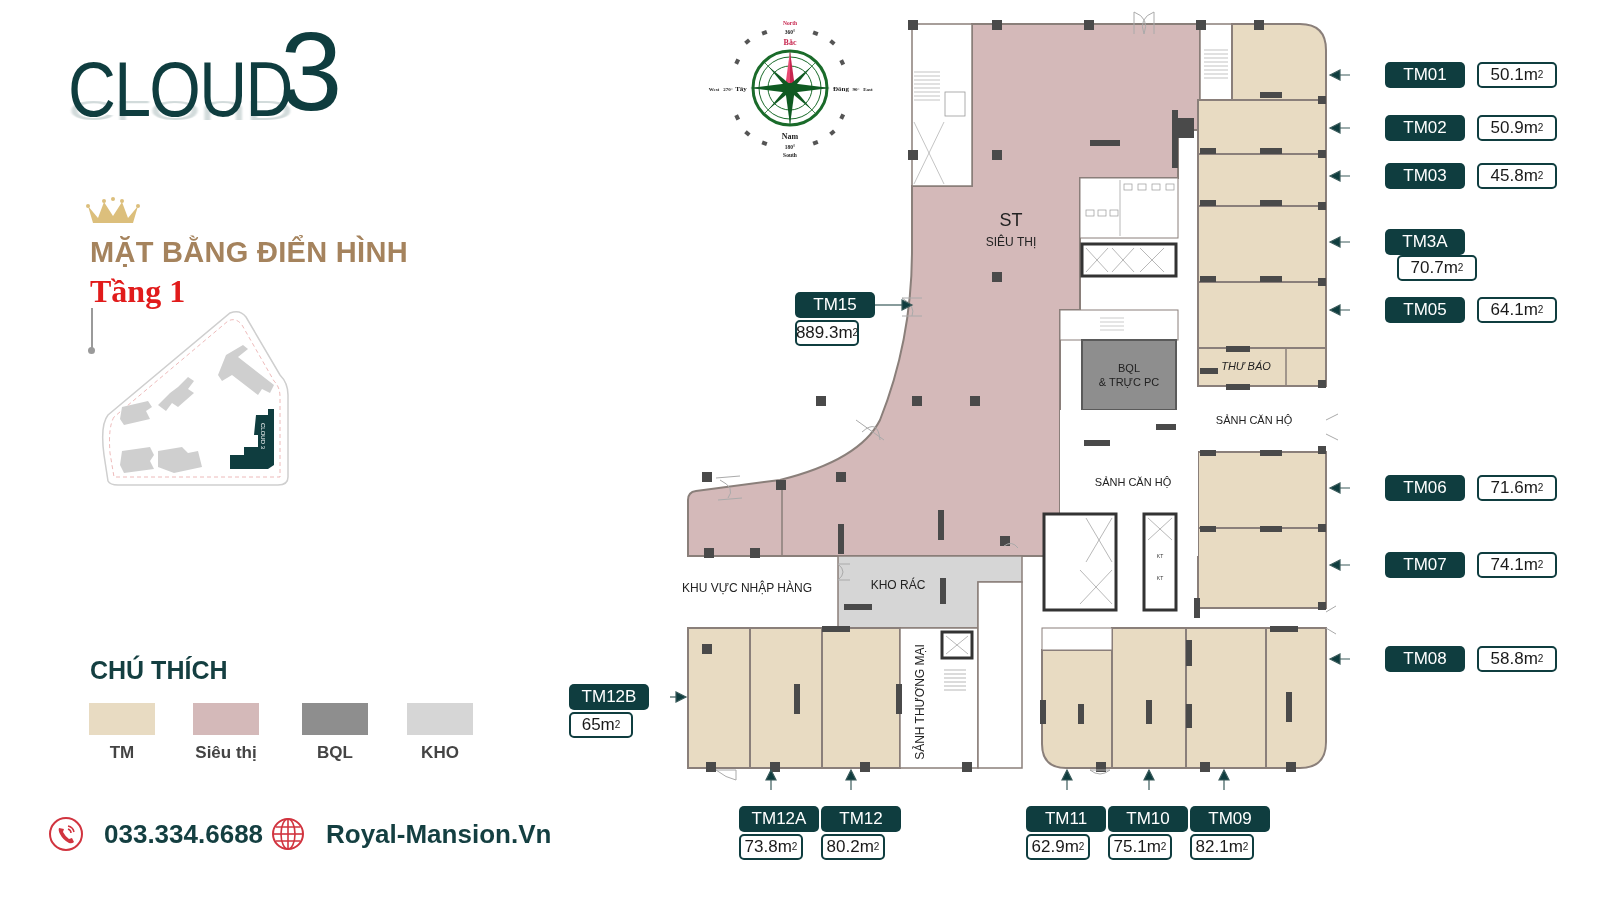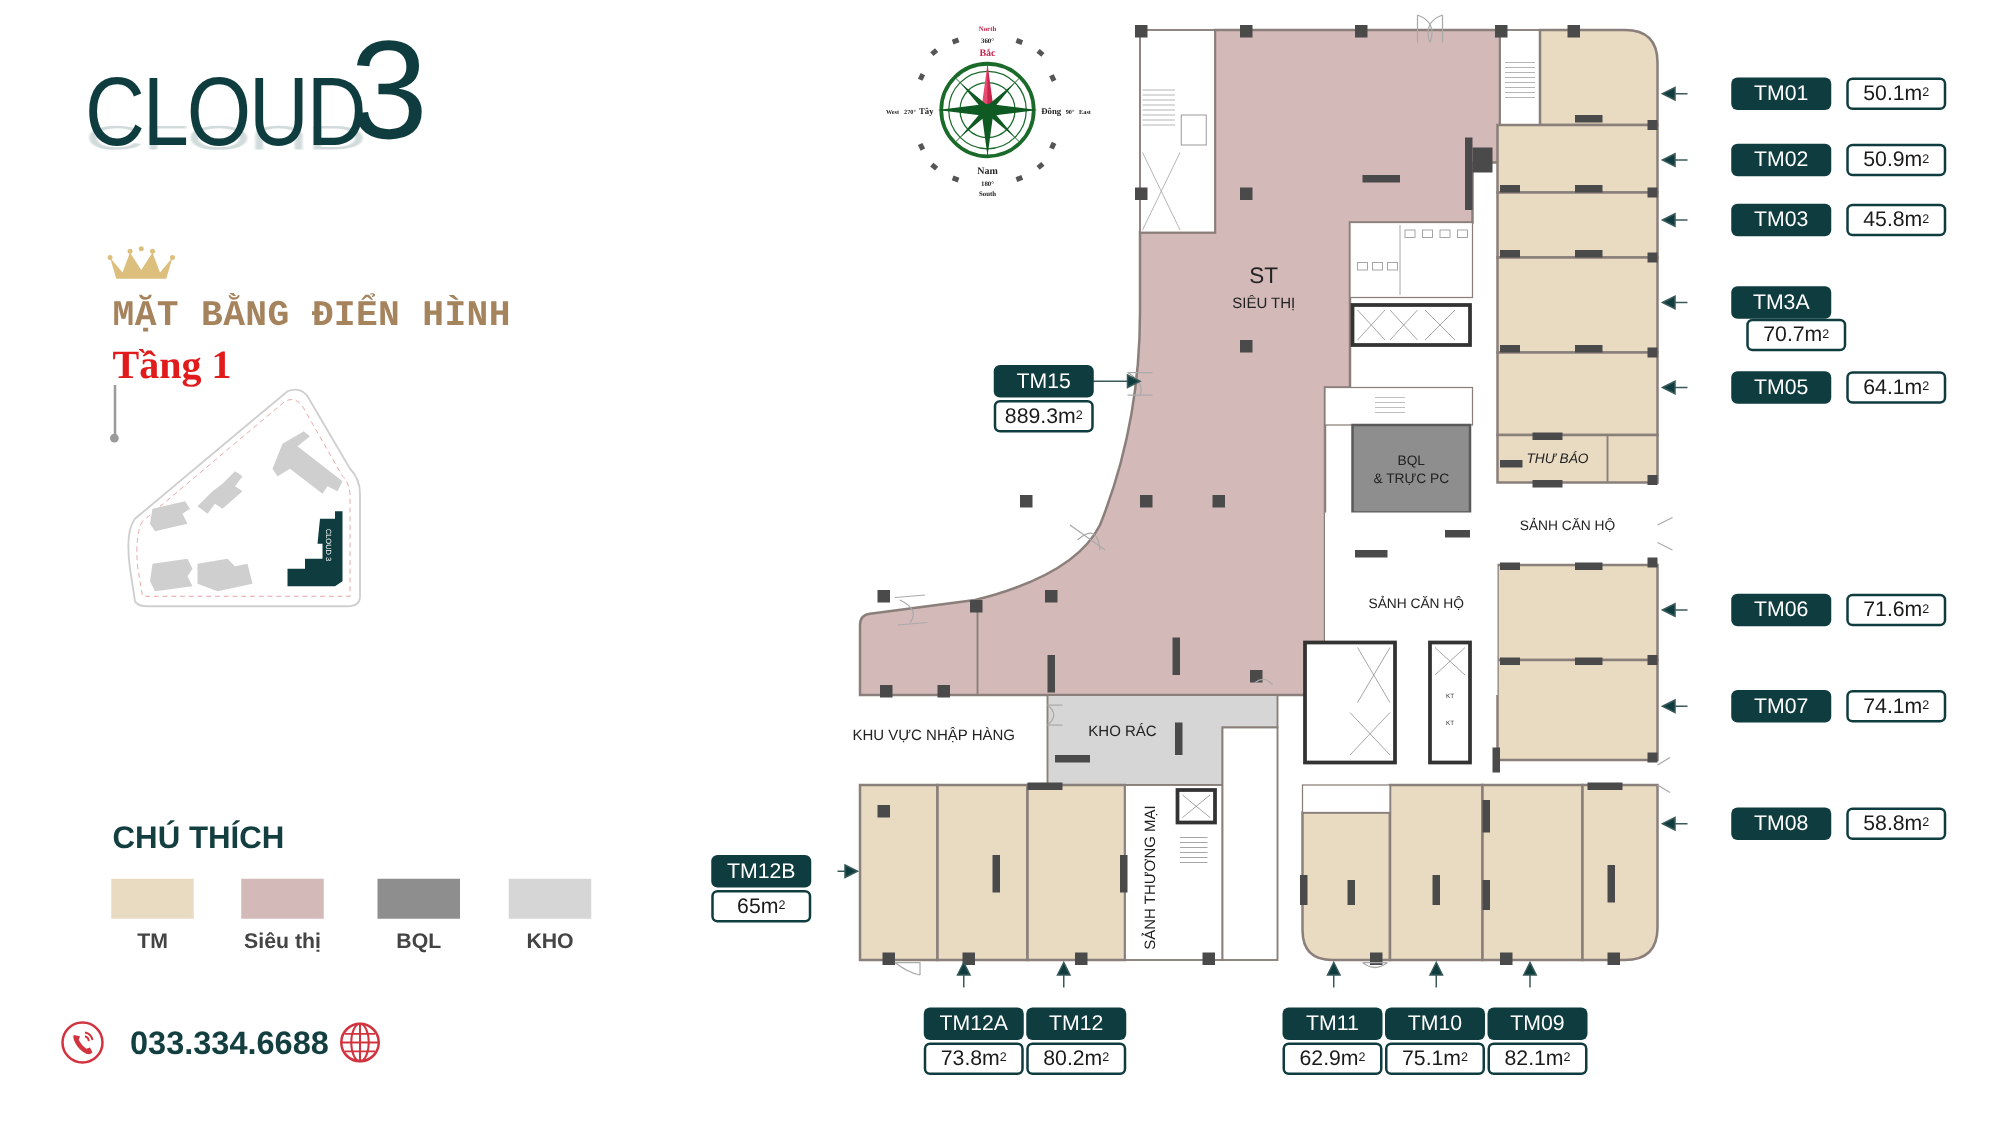--- a/index.html
+++ b/index.html
@@ -8,21 +8,21 @@
   .abs { position: absolute; }
 
   
   .logo { left: 68px; top: 20px; width: 290px; height: 130px; }
   .logo-text { position: absolute; left: 0; top: 30px; font-family: "Liberation Sans", sans-serif; font-size: 78px; letter-spacing: -2px; color: #0f3d3f; font-weight: 400; transform: scaleX(0.85); transform-origin: left; line-height: 1; }
   .logo-num { position: absolute; left: 212px; top: -4px; font-size: 112px; color: #0f3d3f; line-height: 1; font-weight: 400; }
   .logo-reflect { position: absolute; left: 0; top: 104px; font-size: 78px; color: #0f3d3f; opacity: 0.18; transform: scaleX(0.85) scaleY(-0.35); transform-origin: left top; line-height: 1; filter: blur(1px); letter-spacing: -2px; }
 
   
   .crown { left: 86px; top: 196px; }
-  .title { left: 90px; top: 236px; font-family: Liberation Mono, monospace; font-weight: 700; font-size: 29px; color: #a5835d; letter-spacing: 0.3px; }
+  .title { left: 90px; top: 236px; font-family: Liberation Sans, sans-serif; font-weight: 700; font-size: 29px; color: #a5835d; letter-spacing: 0.3px; }
   .subtitle { left: 90px; top: 273px; font-family: "Liberation Serif", serif; font-weight: 700; font-size: 32px; color: #e11b1b; }
   .pin-line { left: 91px; top: 308px; width: 2px; height: 44px; background: #9a9a9a; }
   .pin-dot { left: 88px; top: 347px; width: 7px; height: 7px; border-radius: 50%; background: #9a9a9a; }
 
   
   .legend-title { left: 90px; top: 656px; font-size: 25px; font-weight: 700; color: #143f41; }
   .legend-item { width: 66px; }
   .legend-swatch { width: 66px; height: 32px; }
   .legend-label { font-size: 17px; color: #444; text-align: center; margin-top: 8px; white-space: nowrap; font-weight: bold; }
 
@@ -32,21 +32,21 @@
 
   
   .unit { position: absolute; display: flex; align-items: stretch; }
   .unit-code { background: #0f3d3f; color: #ffffff; font-size: 17px; border-radius: 5px; display: flex; align-items: center; justify-content: center; }
   .unit-area { background: #ffffff; border: 2px solid #0f3d3f; color: #1a1a1a; font-size: 17px; border-radius: 5px; display: flex; align-items: center; justify-content: center; }
   .unit-area sup { font-size: 10px; vertical-align: super; line-height: 0; }
   .unit.h .unit-code { width: 80px; height: 26px; }
   .unit.h .unit-area { width: 80px; height: 26px; margin-left: 12px; }
   .unit.v { flex-direction: column; }
   .unit.v .unit-code { width: 80px; height: 26px; }
-  .unit.v .unit-area { width: 80px; height: 26px; margin-top: 2px; }
+  .unit.v .unit-area { width: 64px; height: 26px; margin-top: 2px; }
 
   .plan { left: 670px; top: 0; }
   .plan-text { font-family: "Liberation Sans", sans-serif; fill: #222; }
 </style>
 </head>
 <body>
 
 <div class="abs logo">
   <div class="logo-text">CLOUD</div>
   <div class="logo-num">3</div>
@@ -108,20 +108,21 @@
   <span>033.334.6688</span>
 </div>
 <div class="abs contact" style="left:270px;top:816px;">
   <svg class="contact-icon" viewBox="0 0 36 36">
     <circle cx="18" cy="18" r="15" fill="none" stroke="#d1343f" stroke-width="2"></circle>
     <ellipse cx="18" cy="18" rx="7" ry="15" fill="none" stroke="#d1343f" stroke-width="1.6"></ellipse>
     <line x1="3" y1="18" x2="33" y2="18" stroke="#d1343f" stroke-width="1.6"></line>
     <line x1="18" y1="3" x2="18" y2="33" stroke="#d1343f" stroke-width="1.6"></line>
     <path d="M6 11 H30 M6 25 H30" stroke="#d1343f" stroke-width="1.4"></path>
   </svg>
+  <span>Royal-Mansion.Vn</span>
 </div>
 
 <svg class="abs" style="left:700px;top:15px;" width="180" height="150" viewBox="0 0 180 150">
   <circle cx="90" cy="73" r="37" fill="none" stroke="#1a6b2a" stroke-width="3"></circle>
   <circle cx="90" cy="73" r="31" fill="none" stroke="#1a6b2a" stroke-width="1"></circle>
   <circle cx="90" cy="73" r="22" fill="none" stroke="#1a6b2a" stroke-width="1"></circle>
   <g stroke="#1a6b2a" stroke-width="0.8">
     <line x1="90" y1="36" x2="90" y2="110"></line>
       <line x1="53" y1="73" x2="127" y2="73"></line>
     <line x1="64" y1="47" x2="116" y2="99"></line>

